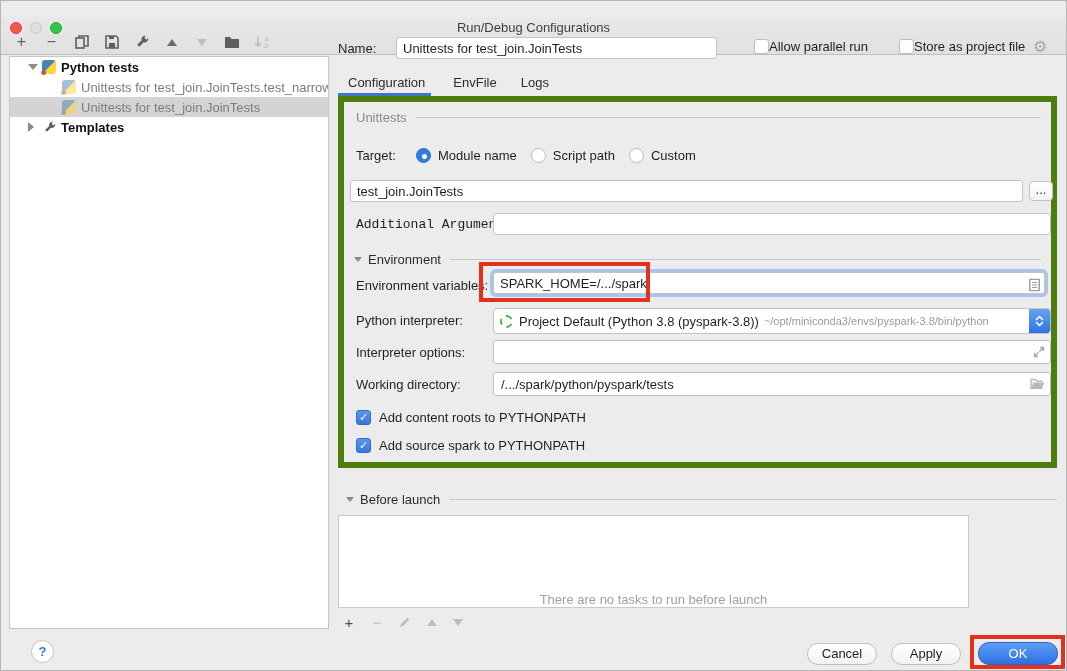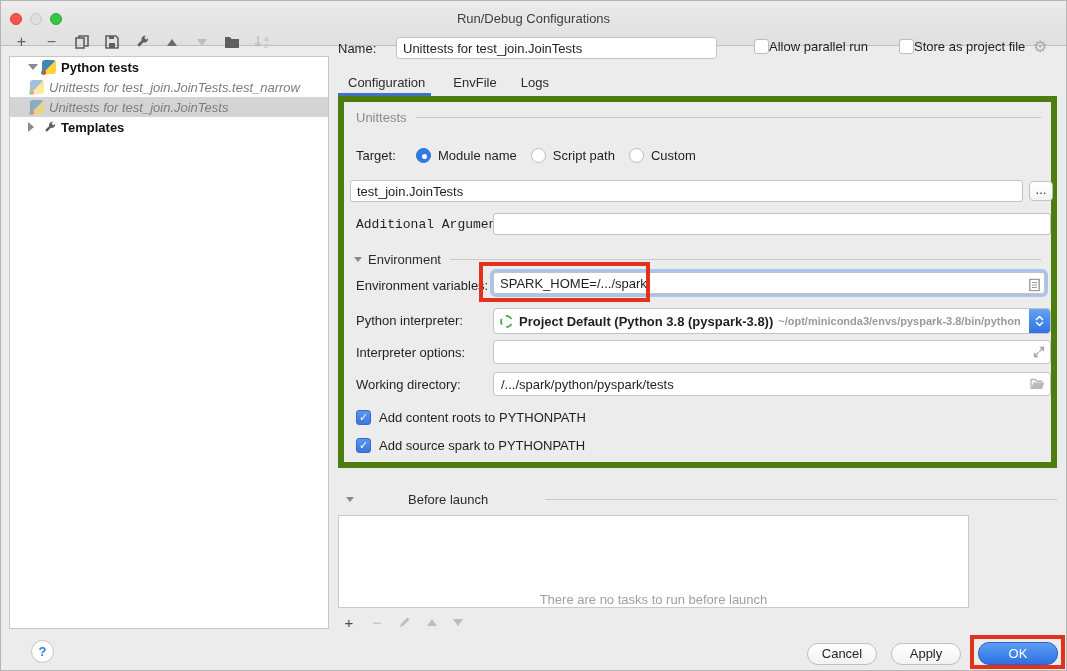--- a/index.html
+++ b/index.html
@@ -1,21 +1,21 @@
 <!DOCTYPE html>
 <html><head>
 <meta charset="utf-8">
 <style>
   html,body{margin:0;padding:0;background:#d0d0d0;}
   *{box-sizing:border-box;}
   .window{position:relative;width:1067px;height:671px;background:#ececec;
     font-family:"Liberation Sans",sans-serif;font-size:13px;color:#1f1f1f;overflow:hidden;
     border:1px solid #b5b5b5;}
   
-  .titlebar{position:absolute;left:0;top:7px;width:100%;height:38px;
+  .titlebar{position:absolute;left:0;top:16px;width:100%;height:38px;
     background:linear-gradient(#e9e9e9,#e0e0e0);border-bottom:1px solid #c0c0c0;}
   .traffic{position:absolute;top:5px;width:12px;height:12px;border-radius:50%;}
   .tl-red{left:9px;background:#f2564d;border:1px solid #df4037;}
   .tl-gray{left:29px;background:#dfdfdf;border:1px solid #c6c6c6;}
   .tl-green{left:49px;background:#35c648;border:1px solid #27a636;}
   .title-text{position:absolute;left:0;right:0;top:3px;text-align:center;color:#3e3e3e;}
   
   .side-toolbar{position:absolute;left:12px;top:31px;display:flex;align-items:center;gap:13px;height:20px;}
   .tb{display:inline-flex;align-items:center;justify-content:center;width:17px;height:17px;color:#5f5f5f;font-size:16px;line-height:1;}
   .tb.dis{color:#bdbdbd;}
@@ -31,21 +31,21 @@
   .caret-closed{width:0;height:0;border-top:5px solid transparent;border-bottom:5px solid transparent;border-left:6px solid #8b8b8b;}
   .trow.sel{background:#d4d4d4;}
   .trow .lbl-bold{font-weight:bold;color:#111;}
   .trow .lbl-gray{color:#7c7c7c;}
   .pyicon{position:relative;width:14px;height:14px;border-radius:3px;margin-right:5px;flex:0 0 auto;
     background:linear-gradient(135deg,#4584b6 49%,#ffd43b 51%);}
   .pyicon.faded{opacity:.5;}
   .pyicon::after{content:"";position:absolute;left:-1px;bottom:-1px;width:5px;height:5px;border-radius:50%;
     background:linear-gradient(90deg,#41a85f 50%,#d9483b 50%);}
   .indent1{padding-left:10px;}
-  .indent2{padding-left:20px;font-style:italic;}
+  .indent2{padding-left:52px;}
   
   .name-row{position:absolute;left:337px;top:36px;display:flex;align-items:center;}
   .name-row .nlabel{width:58px;}
   input.txt{height:22px;border:1px solid #c3c3c3;border-radius:3px;background:#fff;
     font-family:"Liberation Sans",sans-serif;font-size:13px;color:#1f1f1f;padding:0 6px;outline:none;}
   .name-input{width:321px;}
   .cb{width:15px;height:15px;border:1px solid #bdbdbd;border-radius:3px;background:#fff;flex:0 0 auto;}
   .cb.checked{background:linear-gradient(#5a96ef,#3b76dd);border-color:#3568c8;color:#fff;
     display:inline-flex;align-items:center;justify-content:center;font-size:11px;line-height:1;}
   .hdr-check{position:absolute;top:38px;display:flex;align-items:center;gap:0;}
@@ -71,31 +71,31 @@
   .radio.on{background:#2f7ce0;border-color:#2b6fd0;position:relative;}
   .radio.on::after{content:"";position:absolute;left:5px;top:5px;width:5px;height:5px;border-radius:50%;background:#fff;}
   .rlbl{margin:0 14px 0 7px;}
   .browse-btn{position:absolute;left:685px;top:79px;width:24px;height:20px;background:linear-gradient(#fff,#f3f3f3);
     border:1px solid #c0c0c0;border-radius:4px;text-align:center;line-height:16px;color:#333;}
   .field-icon{position:absolute;right:5px;top:50%;transform:translateY(-50%);display:inline-flex;}
   .env-field-wrap{position:absolute;left:149px;top:170px;width:552px;height:26px;}
   .env-input{width:100%;height:100%;border:1px solid #7aa7e0;border-radius:3px;
     box-shadow:0 0 0 3px rgba(116,163,233,.55);}
   .combo{position:absolute;left:149px;top:206px;width:558px;height:26px;background:#fff;
-    border:1px solid #c3c3c3;border-radius:4px;display:flex;align-items:center;padding-left:6px;overflow:hidden;font-weight:bold;}
+    border:1px solid #c3c3c3;border-radius:4px;display:flex;align-items:center;padding-left:6px;overflow:hidden;}
   .conda-ring{width:13px;height:13px;border-radius:50%;border:2px dashed #4caf50;margin-right:6px;flex:0 0 auto;}
   .combo .val{color:#1f1f1f;white-space:nowrap;}
   .combo .path{color:#9a9a9a;font-size:11px;margin-left:5px;white-space:nowrap;}
   .combo-cap{position:absolute;right:0;top:-1px;bottom:-1px;width:21px;border-radius:0 4px 4px 0;
     background:linear-gradient(#67a5f5,#2e6fe2);display:flex;align-items:center;justify-content:center;}
   .plain-field{position:absolute;left:149px;background:#fff;border:1px solid #c3c3c3;border-radius:3px;
     height:24px;width:558px;display:flex;align-items:center;padding:0 24px 0 7px;}
   .cb-row{position:absolute;left:12px;display:flex;align-items:center;gap:8px;}
   
-  .bl-header{position:absolute;left:345px;top:491px;display:flex;align-items:center;width:711px;gap:48px;}
+  .bl-header{position:absolute;left:345px;top:491px;display:flex;align-items:center;width:711px;}
   .tasks-box{position:absolute;left:337px;top:514px;width:631px;height:93px;background:#fff;
     border:1px solid #c9c9c9;display:flex;align-items:flex-end;justify-content:center;}
   .tasks-empty{color:#a0a0a0;}
   .tasks-toolbar{position:absolute;left:341px;top:612px;display:flex;align-items:center;gap:14px;height:18px;}
   
   .help-btn{position:absolute;left:30px;top:639px;width:23px;height:23px;border-radius:50%;
     background:#fff;border:1px solid #c3c3c3;color:#2f7ce0;font-weight:bold;text-align:center;line-height:21px;}
   .btn{position:absolute;top:642px;height:22px;border-radius:11px;background:linear-gradient(#ffffff,#f2f2f2);
     border:1px solid #bfbfbf;text-align:center;line-height:20px;color:#1f1f1f;}
   .btn-cancel{left:806px;width:70px;}

